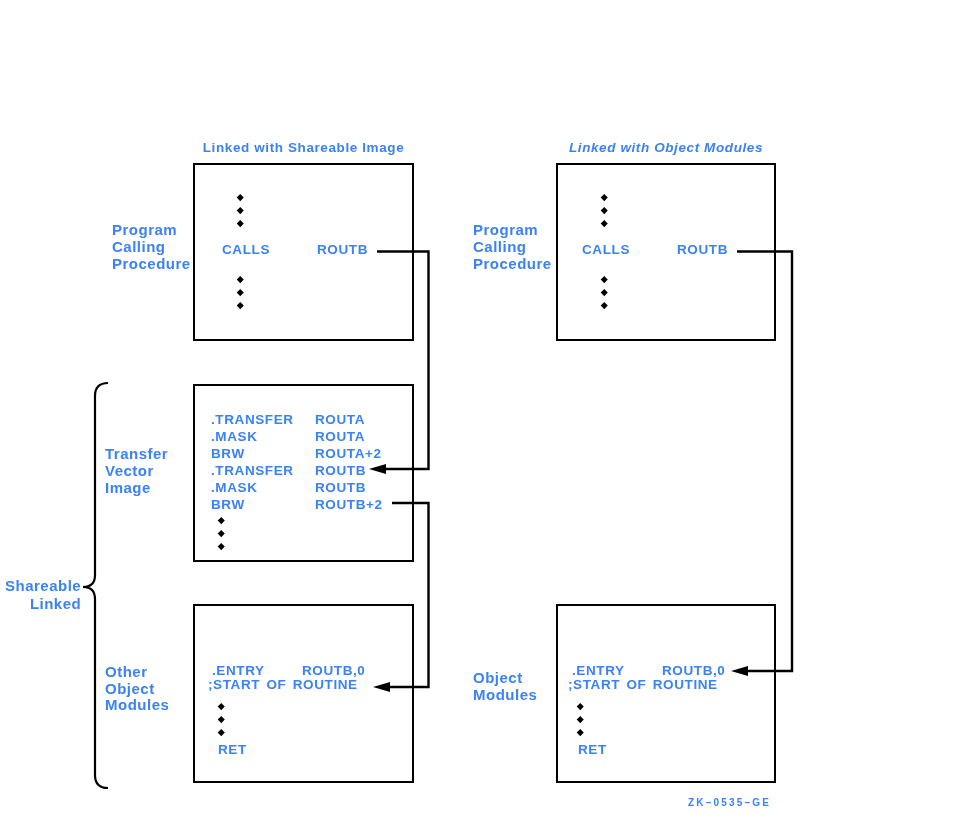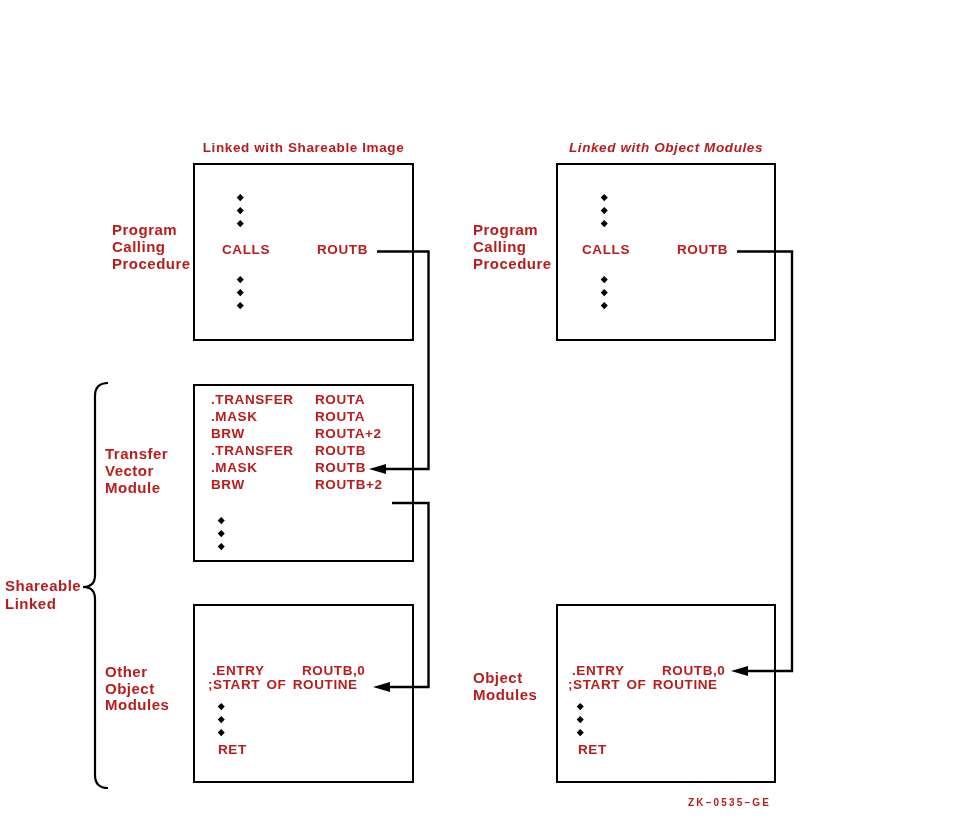--- a/index.html
+++ b/index.html
@@ -1,26 +1,26 @@
 <!DOCTYPE html>
 <html><head>
 <meta charset="utf-8">
 <style>
   html,body{margin:0;padding:0;background:#ffffff;}
   .canvas{
     position:relative;width:956px;height:823px;background:#ffffff;
-    font-family:"Liberation Sans",sans-serif;font-weight:700;color:#b91c1c;
+    font-family:"Liberation Sans",sans-serif;font-weight:700;color:#3b82f6;
     overflow:hidden;
   }
   .txt{position:absolute;font-size:13.5px;line-height:1;letter-spacing:0.6px;white-space:pre;}
   .title{text-align:center;}
   .lbl{position:absolute;font-size:15px;letter-spacing:0.5px;}
   .lbl div{line-height:17px;}
   .lbl-tight div{line-height:16.5px;}
-  .lbl-wide div{line-height:18px;}
+  .lbl-wide div{line-height:18px;text-align:right;}
   .box{position:absolute;border:2px solid #000;background:#fff;box-sizing:border-box;}
   .code{word-spacing:2px;}
   .rows{position:absolute;font-size:13.5px;letter-spacing:0.6px;}
   .crow{height:17px;line-height:17px;white-space:pre;}
   .crow .op{display:inline-block;width:104px;}
   .dots{position:absolute;}
   .dots i{display:block;width:4.5px;height:4.5px;background:#000;transform:rotate(45deg);margin:0 0 8.5px 0;}
   .fig-id{position:absolute;font-size:10px;letter-spacing:2.2px;line-height:1;}
   svg{position:absolute;left:0;top:0;pointer-events:none;}
 </style>
@@ -39,21 +39,21 @@
   <div class="box" style="left:556px;top:604px;width:220px;height:179px;"></div>
 
   <div class="lbl" style="left:112px;top:221px;">
     <div>Program</div>
     <div>Calling</div>
     <div>Procedure</div>
   </div>
   <div class="lbl" style="left:105px;top:445px;">
     <div>Transfer</div>
     <div>Vector</div>
-    <div>Module</div>
+    <div>Image</div>
   </div>
   <div class="lbl lbl-tight" style="left:105px;top:664px;">
     <div>Other</div>
     <div>Object</div>
     <div>Modules</div>
   </div>
   <div class="lbl" style="left:473px;top:221px;">
     <div>Program</div>
     <div>Calling</div>
     <div>Procedure</div>
@@ -86,21 +86,21 @@
       <i></i>
     </div>
   <span class="txt" style="left:582px;top:243px;">CALLS</span>
   <span class="txt" style="left:677px;top:243px;">ROUTB</span>
   <div class="dots" style="left:602px;top:277px;">
       <i></i>
       <i></i>
       <i></i>
     </div>
 
-  <div class="rows" style="left:211px;top:391px;">
+  <div class="rows" style="left:211px;top:411px;">
     <div class="crow"><span class="op">.TRANSFER</span><span>ROUTA</span></div>
     <div class="crow"><span class="op">.MASK</span><span>ROUTA</span></div>
     <div class="crow"><span class="op">BRW</span><span>ROUTA+2</span></div>
     <div class="crow"><span class="op">.TRANSFER</span><span>ROUTB</span></div>
     <div class="crow"><span class="op">.MASK</span><span>ROUTB</span></div>
     <div class="crow"><span class="op">BRW</span><span>ROUTB+2</span></div>
   </div>
   <div class="dots" style="left:219px;top:518px;">
       <i></i>
       <i></i>

